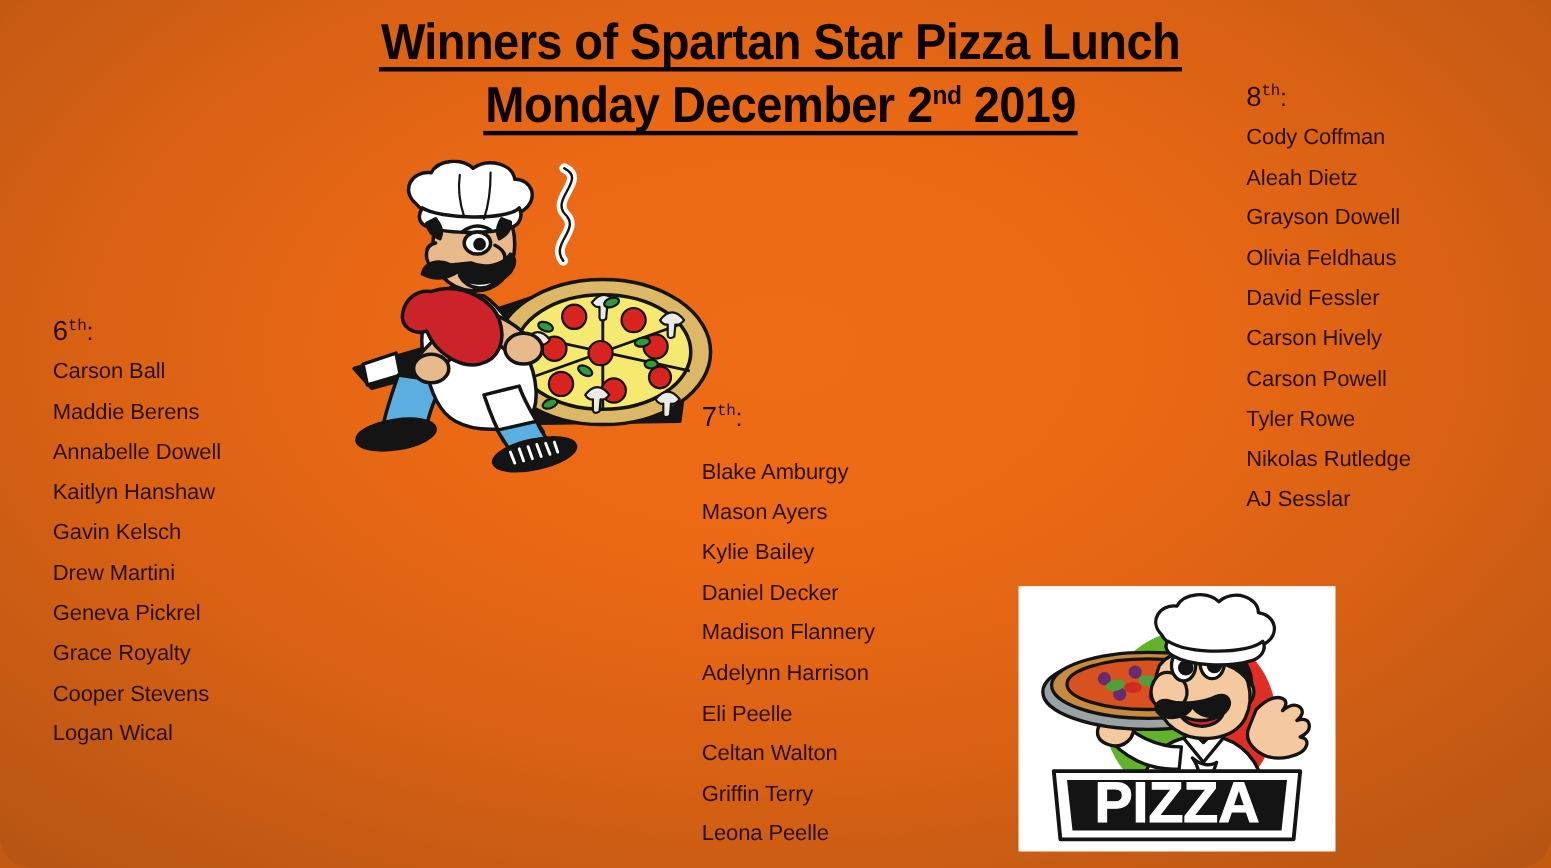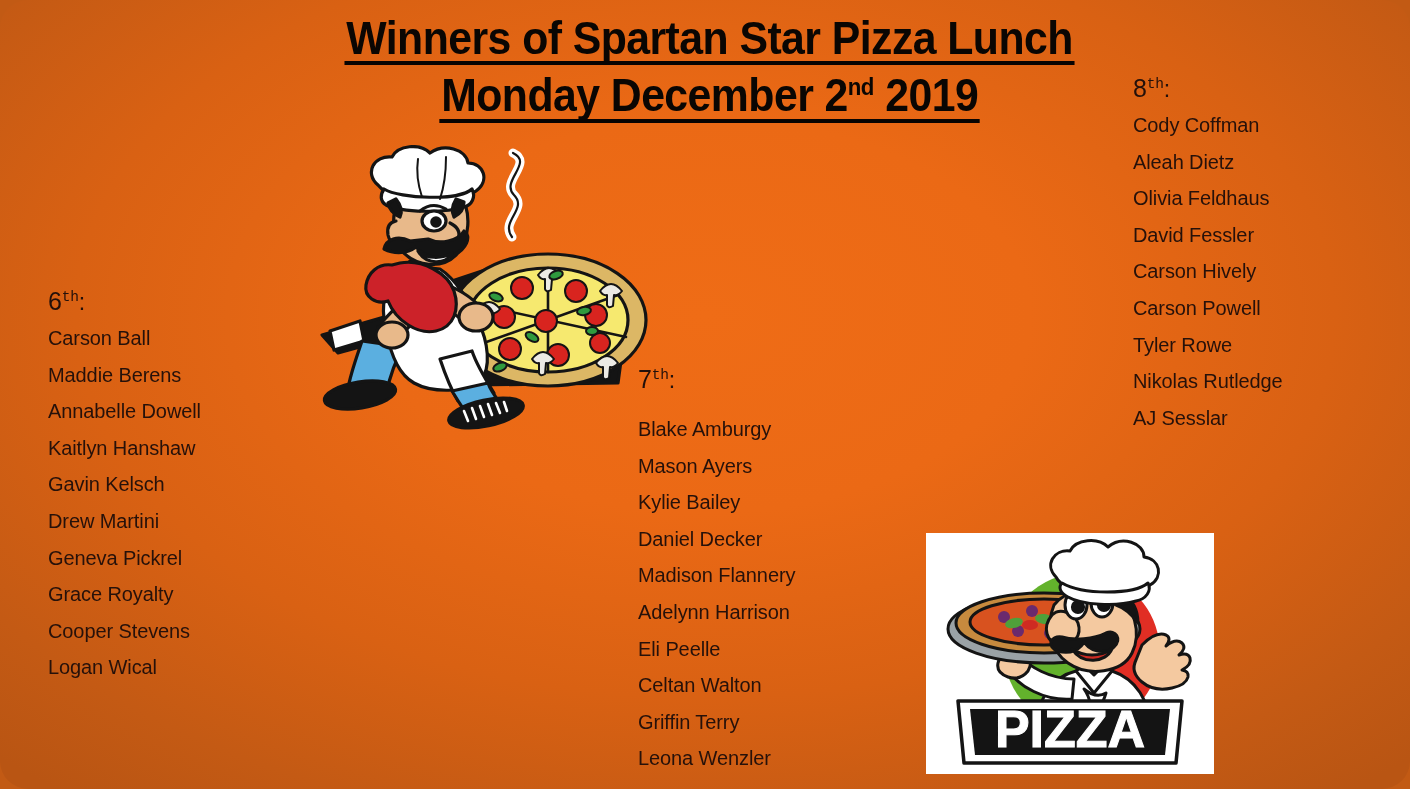--- a/index.html
+++ b/index.html
@@ -206,27 +206,28 @@
     <div class="col-head"><span>7</span><span class="sup-s">th</span><span class="colon">:</span></div>
     <div class="name">Blake Amburgy</div>
     <div class="name">Mason Ayers</div>
     <div class="name">Kylie Bailey</div>
     <div class="name">Daniel Decker</div>
     <div class="name">Madison Flannery</div>
     <div class="name">Adelynn Harrison</div>
     <div class="name">Eli Peelle</div>
     <div class="name">Celtan Walton</div>
     <div class="name">Griffin Terry</div>
-    <div class="name">Leona Wenzler</div>
+    <div class="name">Leona Peelle</div>
   </div>
 
   <div class="column" id="col-8">
     <div class="col-head"><span>8</span><span class="sup-s">th</span><span class="colon">:</span></div>
     <div class="name">Cody Coffman</div>
     <div class="name">Aleah Dietz</div>
+    <div class="name">Grayson Dowell</div>
     <div class="name">Olivia Feldhaus</div>
     <div class="name">David Fessler</div>
     <div class="name">Carson Hively</div>
     <div class="name">Carson Powell</div>
     <div class="name">Tyler Rowe</div>
     <div class="name">Nikolas Rutledge</div>
     <div class="name">AJ Sesslar</div>
   </div>
 
   <div id="pizza-logo">

